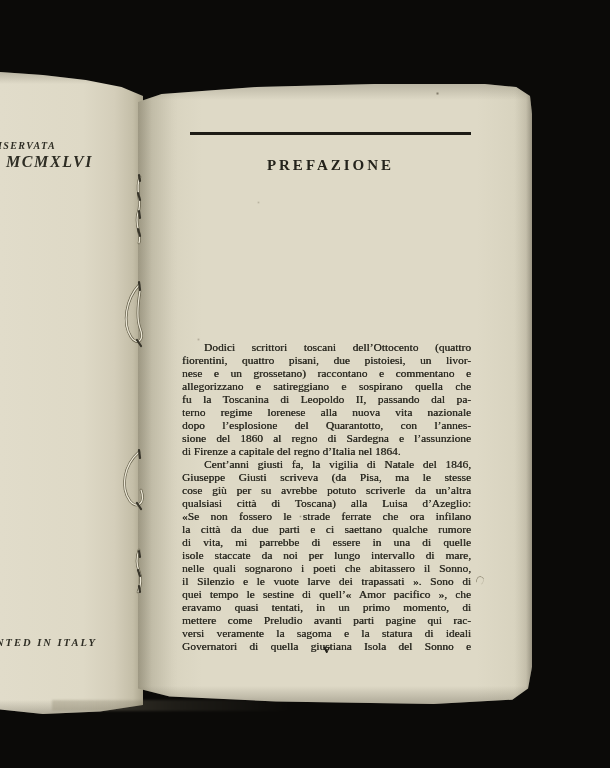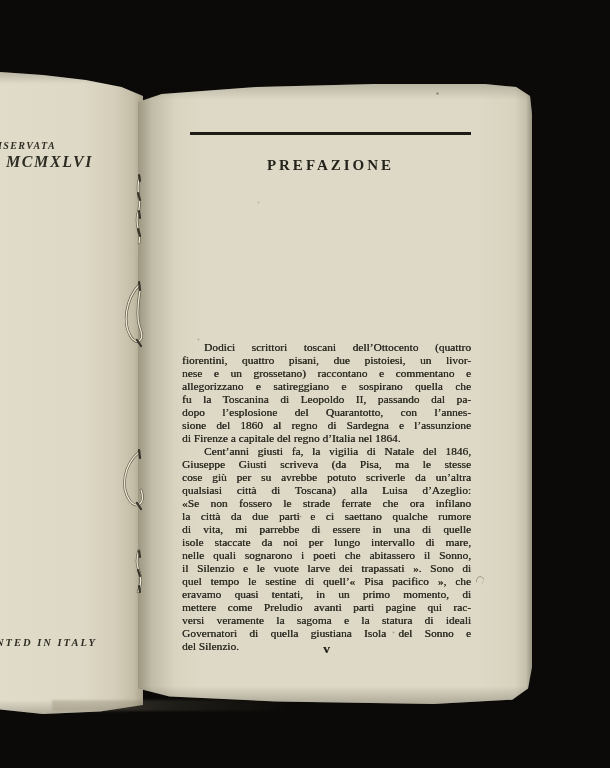--- a/index.html
+++ b/index.html
@@ -108,40 +108,40 @@
   <div class="right-page">
     <div class="rule"></div>
     <div class="heading">PREFAZIONE</div>
 
     <div class="text-col">
       <div class="tl ind">Dodici scrittori toscani dell’Ottocento (quattro</div>
       <div class="tl">fiorentini, quattro pisani, due pistoiesi, un livor-</div>
       <div class="tl">nese e un grossetano) raccontano e commentano e</div>
       <div class="tl">allegorizzano e satireggiano e sospirano quella che</div>
       <div class="tl">fu la Toscanina di Leopoldo II, passando dal pa-</div>
+      <div class="tl">terno regime lorenese alla nuova vita nazionale</div>
       <div class="tl">dopo l’esplosione del Quarantotto, con l’annes-</div>
       <div class="tl">sione del 1860 al regno di Sardegna e l’assunzione</div>
       <div class="tl last">di Firenze a capitale del regno d’Italia nel 1864.</div>
 
       <div class="tl ind">Cent’anni giusti fa, la vigilia di Natale del 1846,</div>
       <div class="tl">Giuseppe Giusti scriveva (da Pisa, ma le stesse</div>
       <div class="tl">cose giù per su avrebbe potuto scriverle da un’altra</div>
       <div class="tl">qualsiasi città di Toscana) alla Luisa d’Azeglio:</div>
       <div class="tl">«Se non fossero le strade ferrate che ora infilano</div>
       <div class="tl">la città da due parti e ci saettano qualche rumore</div>
       <div class="tl">di vita, mi parrebbe di essere in una di quelle</div>
       <div class="tl">isole staccate da noi per lungo intervallo di mare,</div>
       <div class="tl">nelle quali sognarono i poeti che abitassero il Sonno,</div>
       <div class="tl">il Silenzio e le vuote larve dei trapassati ». Sono di</div>
-      <div class="tl">quel tempo le sestine di quell’« Pisa pacifico », che</div>
+      <div class="tl">quei tempo le sestine di quell’« Amor pacifico », che</div>
       <div class="tl">eravamo quasi tentati, in un primo momento, di</div>
       <div class="tl">mettere come Preludio avanti parti pagine qui rac-</div>
       <div class="tl">versi veramente la sagoma e la statura di ideali</div>
       <div class="tl">Governatori di quella giustiana Isola del Sonno e</div>
-      <div class="tl last">del Silenzio.</div>
     </div>
 
     <div class="pageno">V</div>
     <div class="specks"></div>
     <div class="curl"></div>
   </div>
 
   <svg class="threads" width="52" height="440" viewBox="0 0 52 440" xmlns="http://www.w3.org/2000/svg">
     <g fill="none" stroke-linecap="round">
 

